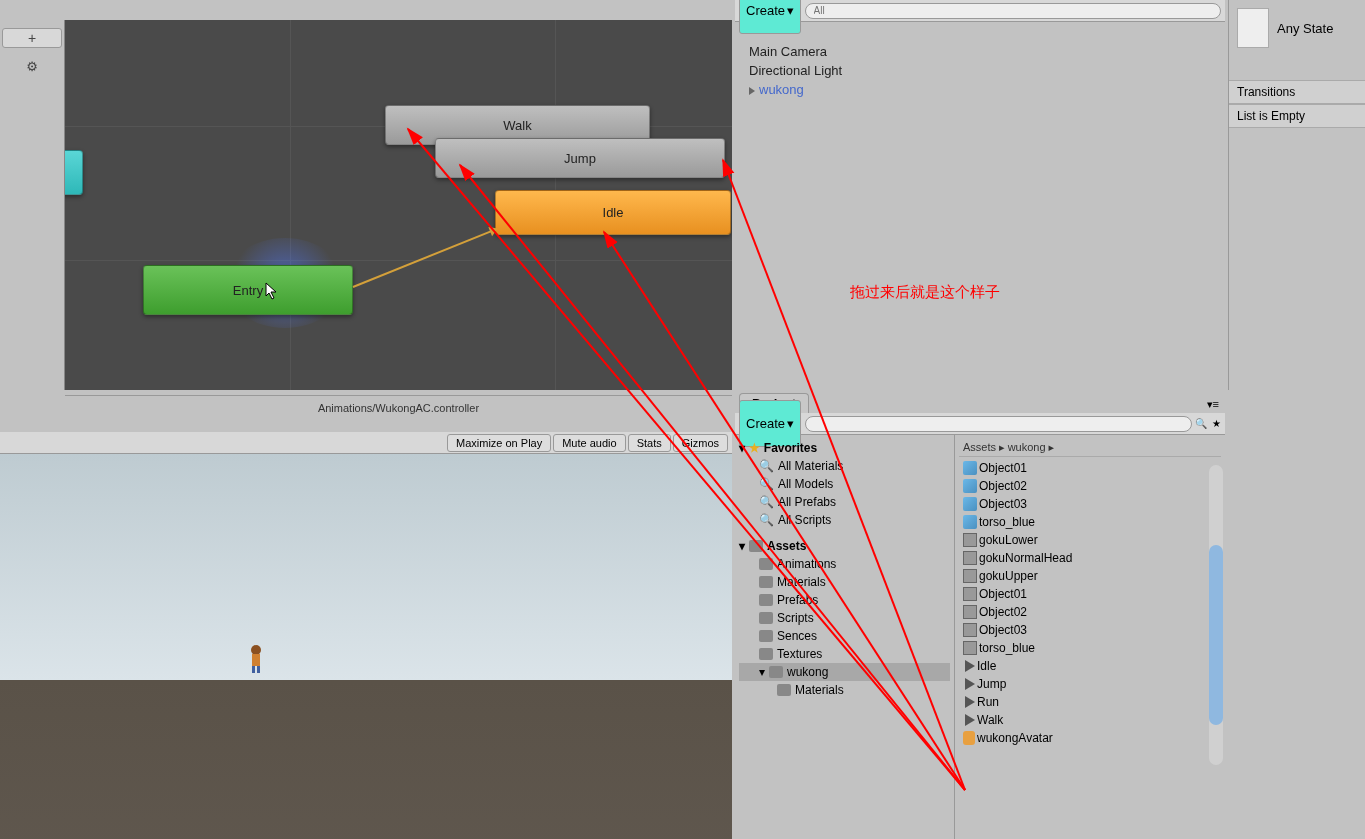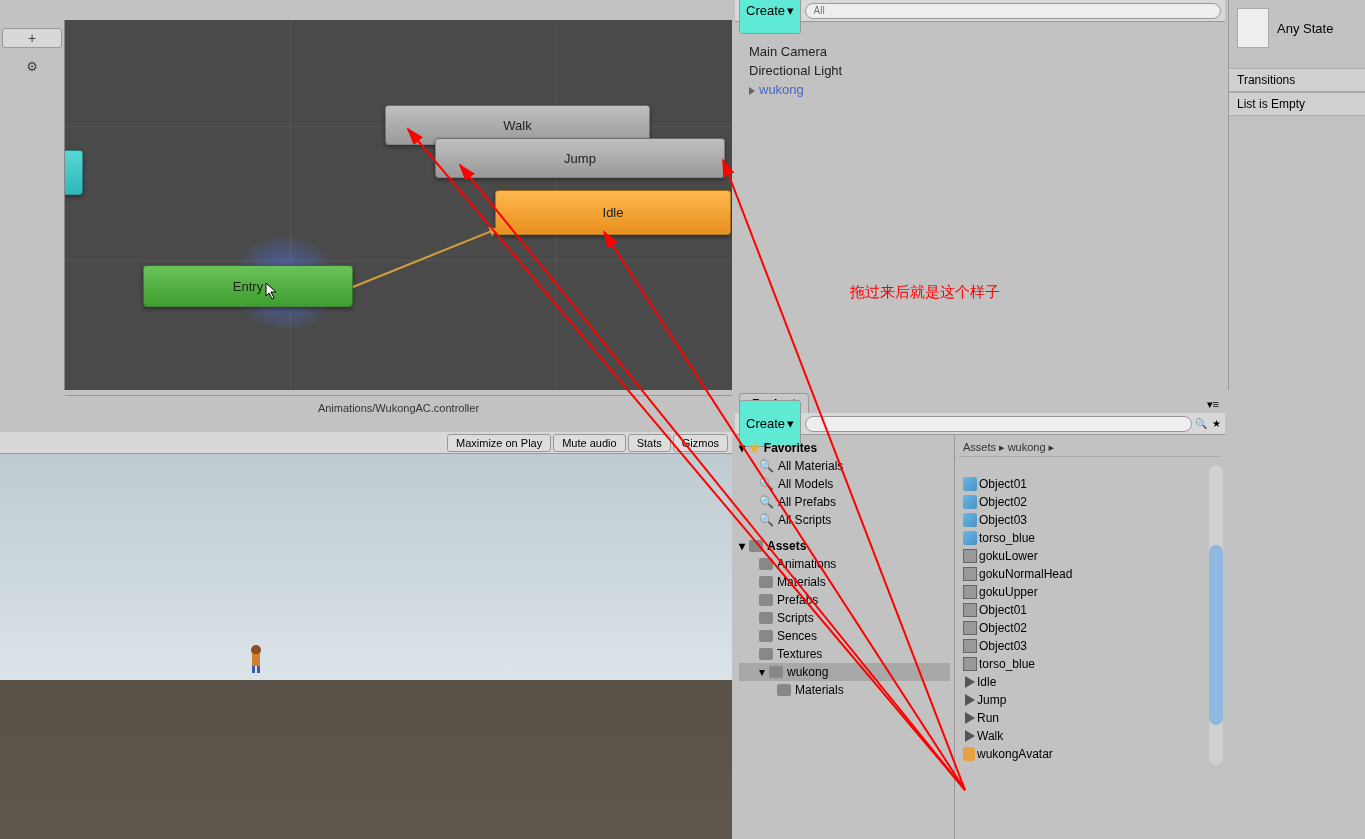--- a/index.html
+++ b/index.html
@@ -40,21 +40,21 @@
 .hier-list { padding: 20px 10px; font-size: 13px; color: #222; }
 .hier-item { padding: 2px 4px; }
 .hier-item.link { color: #4468cc; }
 .tri { display: inline-block; width: 0; height: 0; border-top: 4px solid transparent; border-bottom: 4px solid transparent; border-left: 6px solid #666; margin-right: 4px; vertical-align: middle; }
 
 
 .inspector { left: 1228px; top: 0; width: 137px; height: 390px; background: #c2c2c2; border-left: 1px solid #999; }
 .insp-header { padding: 8px; display: flex; align-items: center; gap: 8px; }
 .doc-icon { width: 32px; height: 40px; background: #eee; border: 1px solid #aaa; }
 .insp-title { font-size: 13px; }
-.insp-section { margin-top: 12px; }
+.insp-section { margin-top: 24px; }
 .insp-label { font-size: 12px; padding: 4px 8px; background: #d0d0d0; border-top: 1px solid #aaa; border-bottom: 1px solid #aaa; }
 
 
 .gameview { left: 0; top: 432px; width: 732px; height: 493px; }
 .game-toolbar { height: 22px; background: #d8d8d8; border-bottom: 1px solid #999; display: flex; align-items: center; justify-content: flex-end; padding: 0 4px; gap: 2px; }
 .tb-btn { font-size: 11px; padding: 2px 8px; background: #ddd; border: 1px solid #999; border-radius: 3px; }
 .game-render { position: relative; width: 100%; height: calc(100% - 22px); background: linear-gradient(to bottom, #becbd1 0%, #dbe4e9 48%, #5a5248 48%, #615950 100%); }
 .character { position: absolute; left: 244px; top: 190px; width: 24px; height: 30px; }
 
 
@@ -66,21 +66,21 @@
 .folder-tree { width: 220px; border-right: 1px solid #999; padding: 4px; font-size: 12px; overflow-y: auto; }
 .tree-group { margin-bottom: 8px; }
 .tree-header { font-weight: bold; padding: 2px 0; display: flex; align-items: center; gap: 4px; }
 .tree-item { padding: 2px 0 2px 20px; display: flex; align-items: center; gap: 4px; }
 .tree-item.sel { background: #a8a8a8; }
 .star { color: #e8b020; font-size: 12px; }
 .mag { color: #e8b020; }
 .folder-ico { width: 14px; height: 12px; background: #888; border-radius: 2px; display: inline-block; }
 
 .asset-list { flex: 1; padding: 4px; font-size: 12px; position: relative; }
-.breadcrumb-path { padding: 2px 4px; font-size: 11px; color: #333; border-bottom: 1px solid #aaa; margin-bottom: 18px; }
+.breadcrumb-path { padding: 2px 4px; font-size: 11px; color: #333; border-bottom: 1px solid #aaa; margin-bottom: 2px; }
 .asset-item { padding: 2px 4px; display: flex; align-items: center; gap: 2px; }
 .cube-ico { width: 14px; height: 14px; background: linear-gradient(135deg, #6bb8e8, #4a90c0); border-radius: 2px; display: inline-block; }
 .mesh-ico { width: 14px; height: 14px; background: #999; border: 1px solid #666; display: inline-block; }
 .anim-ico { width: 0; height: 0; border-top: 6px solid transparent; border-bottom: 6px solid transparent; border-left: 10px solid #555; display: inline-block; margin-left: 2px; }
 .avatar-ico { width: 12px; height: 14px; background: #e8a040; border-radius: 3px; display: inline-block; }
 .scroll-track { position: absolute; right: 2px; top: 30px; width: 14px; height: 300px; background: #d0d0d0; border-radius: 7px; }
 .scroll-thumb { position: absolute; width: 100%; height: 180px; top: 80px; background: #8fb8e0; border-radius: 7px; }
 .red-text { position: absolute; color: #ff0000; font-size: 15px; }
 
 .cursor { position: absolute; width: 16px; height: 20px; }
@@ -100,21 +100,21 @@
     <div class="grid-line" style="top:0;bottom:0;left:225px;width:1px"></div>
     <div class="grid-line" style="top:0;bottom:0;left:490px;width:1px"></div>
 
     <div class="node-teal state-node" style="left:-6px;top:130px;width:24px;height:45px"></div>
 
     <div class="entry-glow" style="left:160px;top:218px"></div>
 
     <div class="state-node node-grey" style="left:320px;top:85px;width:265px;height:40px">Walk</div>
     <div class="state-node node-grey" style="left:370px;top:118px;width:290px;height:40px">Jump</div>
     <div class="state-node node-orange" style="left:430px;top:170px;width:236px;height:45px">Idle</div>
-    <div class="state-node node-green" style="left:78px;top:245px;width:210px;height:42px">Entry</div>
+    <div class="state-node node-green" style="left:78px;top:245px;width:210px;height:50px">Entry</div>
 
     <div class="transition-arrow" style="left:288px;top:266px;width:150px;transform:rotate(-22deg)"></div>
 
     <svg class="cursor" style="left:200px;top:262px" viewBox="0 0 16 20">
         <path d="M1 1 L1 14 L4 11 L7 17 L9 16 L6 10 L11 10 Z" fill="white" stroke="black" stroke-width="1"></path>
       </svg>
   </div>
   <div class="status-bar">
     <span>Animations/WukongAC.controller</span>
   </div>

